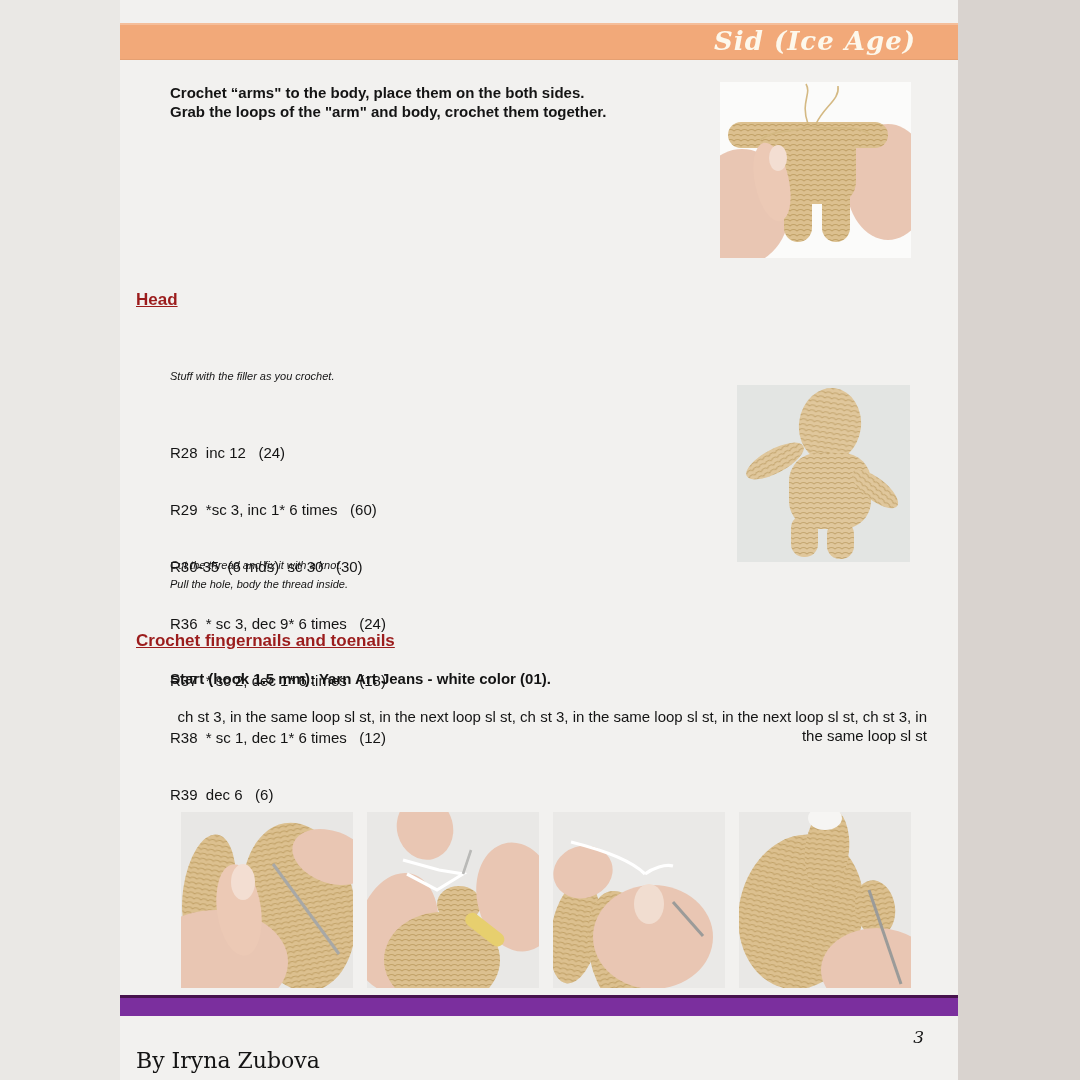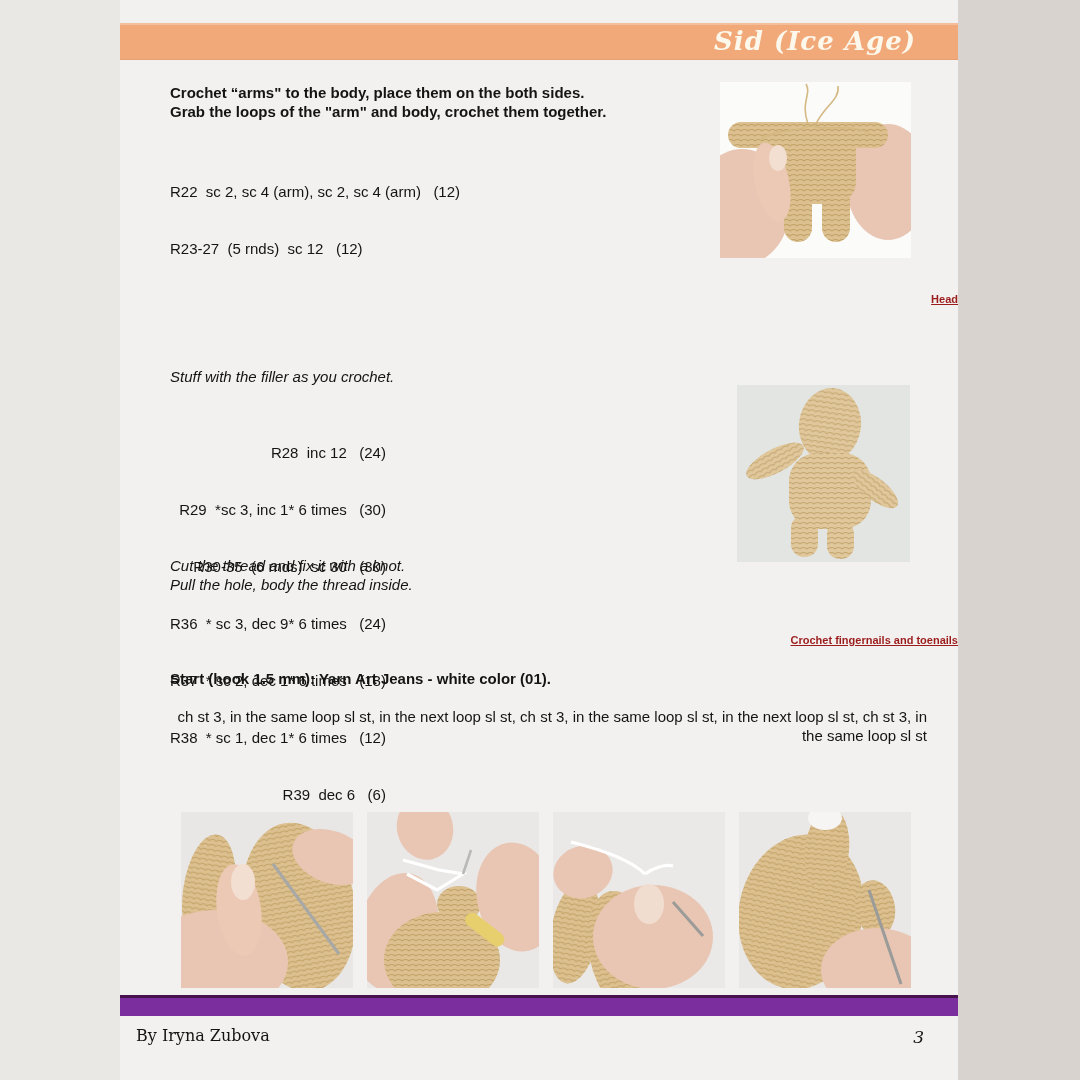--- a/index.html
+++ b/index.html
@@ -18,38 +18,38 @@
   }
   .header-title{
     position:absolute;right:42px;top:0;height:37px;line-height:36px;
     font-family:"DejaVu Serif", serif;font-style:italic;font-weight:bold;
     font-size:26px;color:#fdf8ec;letter-spacing:1px;
   }
 
   .abs{position:absolute;}
   .b15{font-weight:bold;font-size:15px;line-height:19px;}
   .r15{font-size:15px;line-height:19px;white-space:pre;}
-  .i15{font-style:italic;font-size:15px;line-height:19px;}
+  .i15{font-style:italic;font-size:11px;line-height:19px;}
   .heading{
-    left:0;width:100%;text-align:right;
-    color:#9b1c1c;font-weight:bold;font-size:11px;line-height:19px;
+    left:16px;width:100%;text-align:left;
+    color:#9b1c1c;font-weight:bold;font-size:17px;line-height:19px;
     text-decoration:underline;
   }
   .txt-left{left:50px;}
 
   .photo{position:absolute;overflow:hidden;}
   .photo svg{display:block;}
 
   .footer-bar{
     position:absolute;left:0;top:995px;width:100%;height:21px;
     background:#7b2f9e;border-top:3px solid #47134d;box-sizing:border-box;
   }
   .footer-author{
-    position:absolute;left:16px;top:1026px;
-    font-family:"DejaVu Serif", serif;font-size:16px;color:#141414;
+    position:absolute;left:16px;top:1048px;
+    font-family:"DejaVu Serif", serif;font-size:22px;color:#141414;
   }
   .footer-page{
     position:absolute;right:34px;top:1027px;
     font-family:"DejaVu Serif", serif;font-style:italic;font-size:17px;color:#141414;
   }
 </style>
 </head>
 <body>
 
 <div class="margin-right"></div>
@@ -58,24 +58,20 @@
 
   <div class="header-bar">
     <div class="header-title">Sid (Ice Age)</div>
   </div>
 
   <div class="abs txt-left b15" style="top:83px;">
     <div>Crochet “arms" to the body, place them on the both sides.</div>
     <div>Grab the loops of the "arm" and body, crochet them together.</div>
   </div>
 
-  <div class="abs txt-left r15" style="top:144px;">
-    <div>R22  sc 2, sc 4 (arm), sc 2, sc 4 (arm)   (12)</div>
-    <div>R23-27  (5 rnds)  sc 12   (12)</div>
-  </div>
 
   <div class="photo" style="left:600px;top:82px;width:191px;height:176px;">
     <svg width="191" height="176" viewBox="0 0 191 176" xmlns="http://www.w3.org/2000/svg">
       <defs>
         <pattern id="p1" width="7" height="5" patternUnits="userSpaceOnUse">
           <rect width="7" height="5" fill="#dcc08f"></rect>
           <path d="M0 4 Q3.5 1 7 4" stroke="#c2a268" fill="none" stroke-width="1.1"></path>
         </pattern>
       </defs>
       <rect width="191" height="176" fill="#fbfbfa"></rect>
@@ -92,23 +88,23 @@
       <path d="M92 44 C110 50 130 40 150 52" stroke="#d4b983" fill="none" stroke-width="1.6"></path>
       <path d="M90 44 C70 52 56 46 40 58" stroke="#d4b983" fill="none" stroke-width="1.6"></path>
     </svg>
   </div>
 
   <div class="abs heading" style="top:290px;">Head</div>
 
 
   <div class="abs txt-left i15" style="top:367px;">Stuff with the filler as you crochet.</div>
 
-  <div class="abs txt-left r15" style="top:405px;text-align:right;">
+  <div class="abs txt-left r15" style="top:405px;">
     <div>R28  inc 12   (24)</div>
-    <div>R29  *sc 3, inc 1* 6 times   (30)</div>
+    <div>R29  *sc 3, inc 1* 6 times   (60)</div>
     <div>R30-35  (6 rnds)  sc 30   (30)</div>
     <div>R36  * sc 3, dec 9* 6 times   (24)</div>
     <div>R37  * sc 2, dec 1* 6 times   (18)</div>
     <div>R38  * sc 1, dec 1* 6 times   (12)</div>
     <div>R39  dec 6   (6)</div>
   </div>
 
   <div class="abs txt-left i15" style="top:556px;">
     <div>Cut the thread and fix it with a knot.</div>
     <div>Pull the hole, body the thread inside.</div>

